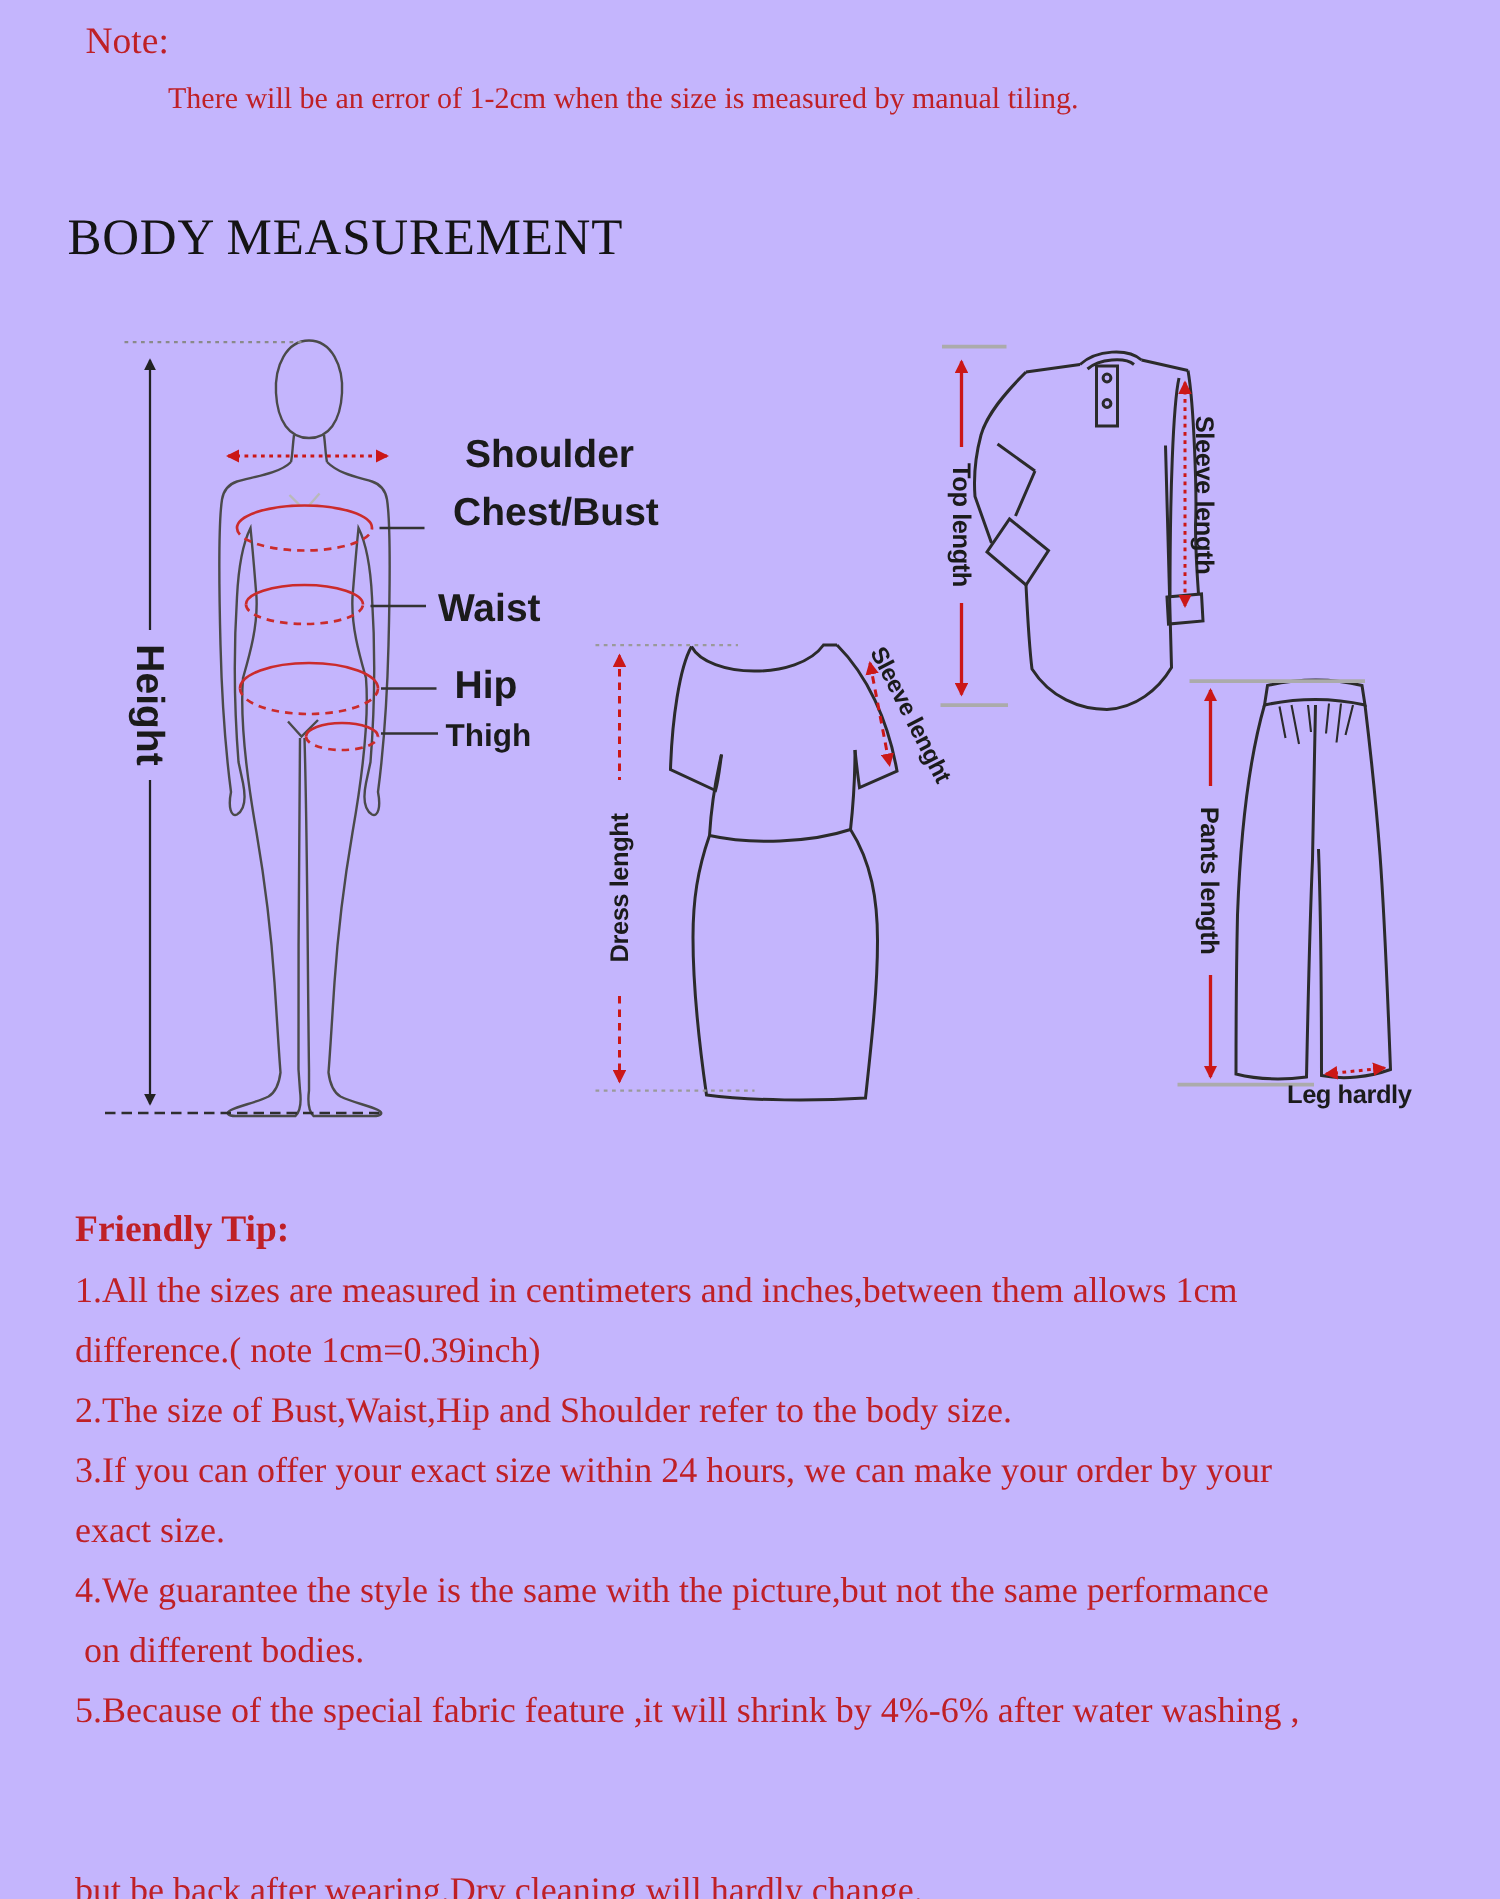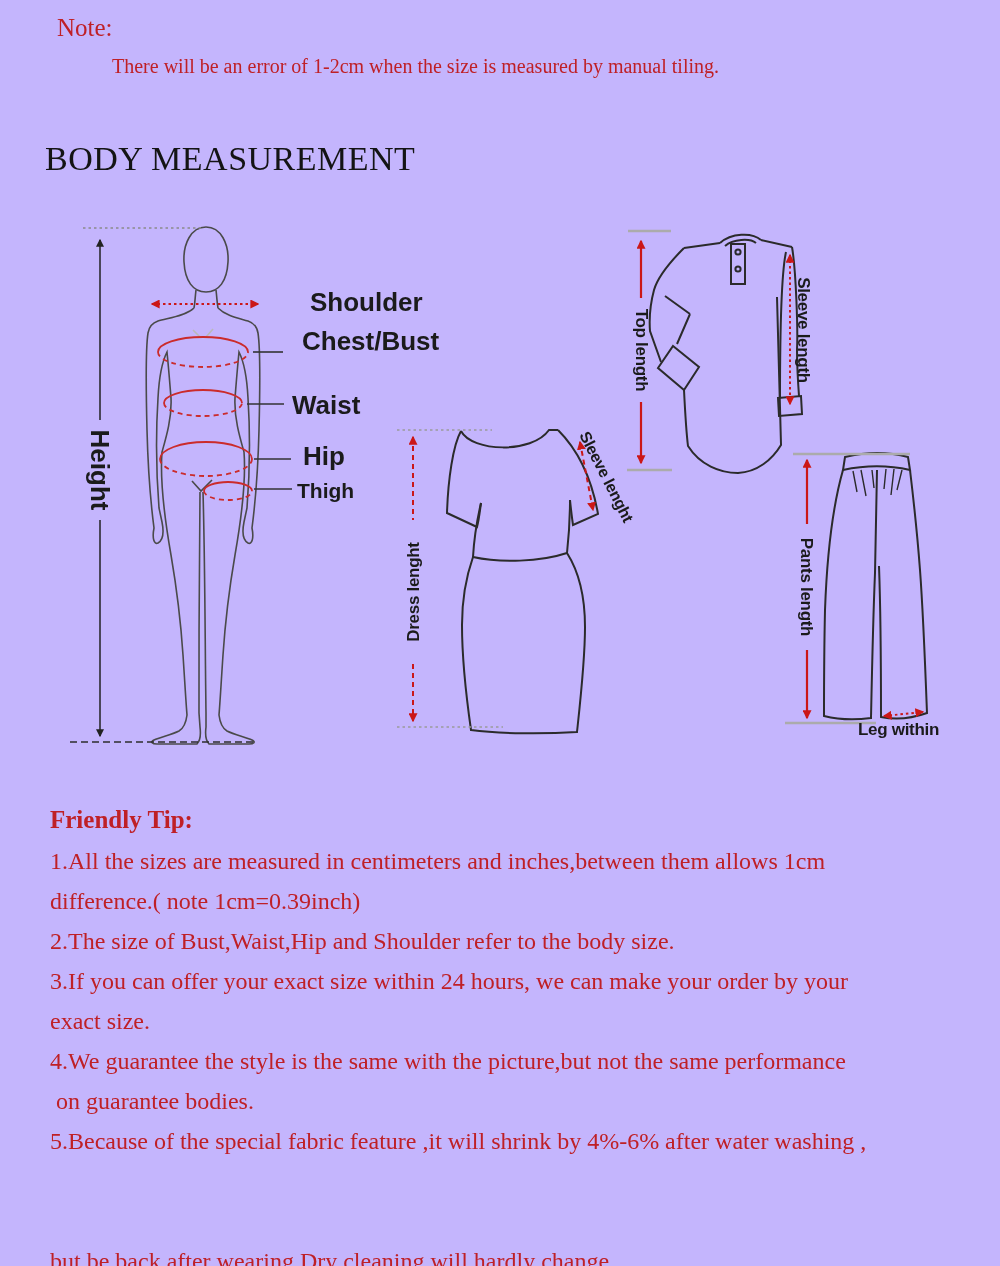--- a/index.html
+++ b/index.html
@@ -134,26 +134,26 @@
   <div class="dlabel fs26 abs" style="left:303px;top:443px;">Hip</div>
   <div class="dlabel fs21 abs" style="left:297px;top:480px;">Thigh</div>
 
   <div class="dlabel fs17 rot-90" style="left:413px;top:592px;">Dress lenght</div>
   <div class="dlabel fs16 rot63" style="left:606px;top:477px;">Sleeve lenght</div>
 
   <div class="dlabel fs17 rot90" style="left:641px;top:350px;">Top length</div>
   <div class="dlabel fs17 rot90" style="left:803px;top:330px;">Sleeve length</div>
 
   <div class="dlabel fs17 rot90" style="left:806px;top:587px;">Pants length</div>
-  <div class="dlabel fs17 abs" style="left:858px;top:721px;">Leg within</div>
+  <div class="dlabel fs17 abs" style="left:858px;top:721px;">Leg hardly</div>
 
   <div class="tip-title">Friendly Tip:</div>
   <div class="tip-line" style="top:848px;">1.All the sizes are measured in centimeters and inches,between them allows 1cm</div>
   <div class="tip-line" style="top:888px;">difference.( note 1cm=0.39inch)</div>
   <div class="tip-line" style="top:928px;">2.The size of Bust,Waist,Hip and Shoulder refer to the body size.</div>
   <div class="tip-line" style="top:968px;">3.If you can offer your exact size within 24 hours, we can make your order by your</div>
   <div class="tip-line" style="top:1008px;">exact size.</div>
   <div class="tip-line" style="top:1048px;">4.We guarantee the style is the same with the picture,but not the same performance</div>
-  <div class="tip-line" style="top:1088px;"> on guarantee bodies.</div>
+  <div class="tip-line" style="top:1088px;"> on different bodies.</div>
   <div class="tip-line" style="top:1128px;">5.Because of the special fabric feature ,it will shrink by 4%-6% after water washing ,</div>
   <div class="tip-line" style="top:1232px;margin-top:16px;">but be back after wearing.Dry cleaning will hardly change.</div>
 
 </div>
 
 </body></html>

